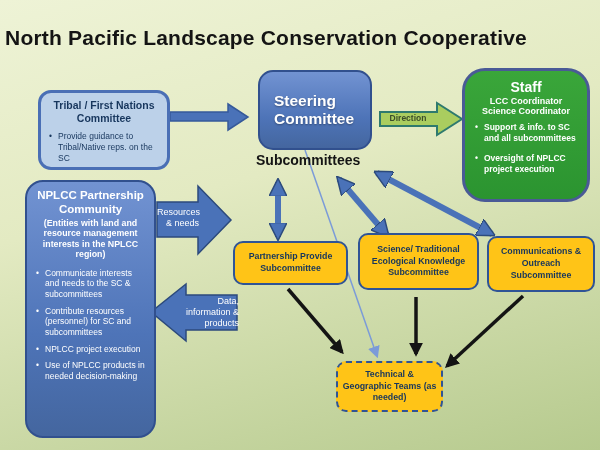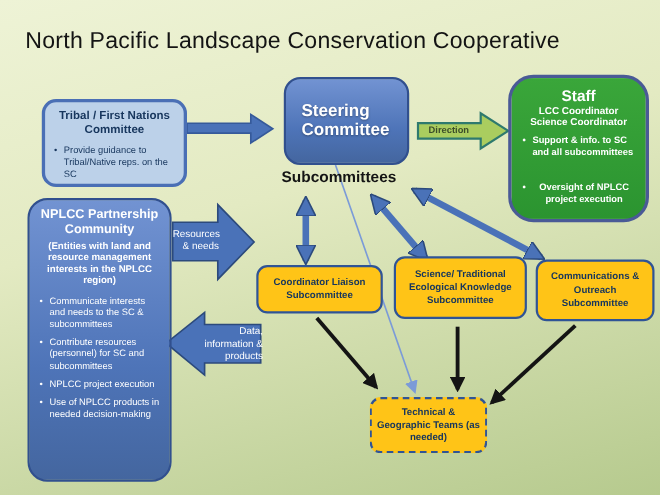--- a/index.html
+++ b/index.html
@@ -3,21 +3,21 @@
 <meta charset="utf-8">
 <style>
   html,body { margin:0; padding:0; }
   .canvas {
     position:relative; width:600px; height:450px; overflow:hidden;
     background: linear-gradient(165deg, #eef3d6 0%, #e3eac2 40%, #b6ca8e 100%);
     font-family:"Liberation Sans", sans-serif;
   }
   .title {
     position:absolute; top:26px; left:0; width:532px; text-align:center;
-    font-size:21px; font-weight:normal; color:#141414; letter-spacing:0.2px;
+    font-size:21px; font-weight:bold; color:#141414; letter-spacing:0.2px;
   }
   .bx { position:absolute; box-sizing:border-box; }
   .blue-light {
     background:#bcd1e9; border:3px solid #4a6fb5; border-radius:13px;
     color:#17365d; padding:6px 7px 4px 7px; text-align:center;
   }
   .blue-dark {
     background:linear-gradient(180deg,#7293d2 0%, #4e74b8 60%, #44669f 100%);
     border:2.5px solid #31508e; border-radius:15px; color:#ffffff;
   }
@@ -104,42 +104,42 @@
   </div>
 
   <div class="direction-label">Direction</div>
 
   <div class="bx green" style="left:462px; top:68px; width:128px; height:134px;border-radius:23px;">
     <div class="bx-title" style="font-size:14px;">Staff</div>
     <div style="font-size:9px; font-weight:bold; margin-top:1px;">LCC Coordinator</div>
     <div style="font-size:9px; font-weight:bold;">Science Coordinator</div>
     <ul class="bl small" style="margin-top:6px; font-weight:bold;">
       <li>Support &amp; info. to SC and all subcommittees</li>
-      <li style="margin-top:22px;text-align:center;">Oversight of NPLCC project execution</li>
+      <li style="margin-top:10px;">Oversight of NPLCC project execution</li>
     </ul>
   </div>
 
   <div class="subcommittees">Subcommittees</div>
 
   <div class="bx blue-dark" style="left:25px; top:180px; width:131px; height:258px; border-radius:18px; padding:7px 8px; text-align:center;">
     <div class="bx-title" style="font-size:11.5px; line-height:1.2;">NPLCC Partnership Community</div>
     <div style="font-size:8.8px; font-weight:bold; line-height:1.2; margin-top:1px;">(Entities with land and resource management interests in the  NPLCC region)</div>
     <ul class="bl small" style="margin-top:8px;">
       <li>Communicate interests and needs to the SC &amp; subcommittees</li>
       <li>Contribute resources (personnel) for SC and subcommittees</li>
       <li>NPLCC project execution</li>
       <li>Use of NPLCC products in needed decision-making</li>
     </ul>
   </div>
 
   <div class="arrow-label" style="left:157px; top:207px; width:42px;">Resources &amp; needs</div>
   <div class="arrow-label" style="left:183px; top:296px; width:56px;">Data, information &amp; products</div>
 
   <div class="bx yellow" style="left:233px; top:241px; width:115px; height:44px;">
-    <span>Coordinator Liaison Subcommittee</span>
+    <span>Partnership Provide Subcommittee</span>
   </div>
 
   <div class="bx yellow" style="left:358px; top:233px; width:121px; height:57px;">
     <span>Science/ Traditional  Ecological Knowledge Subcommittee</span>
   </div>
 
   <div class="bx yellow" style="left:487px; top:236px; width:108px; height:56px;">
     <span>Communications &amp; Outreach Subcommittee</span>
   </div>
 

